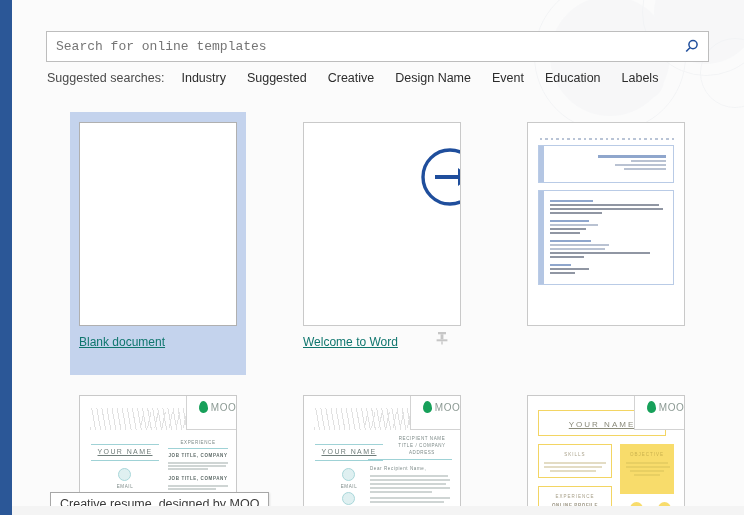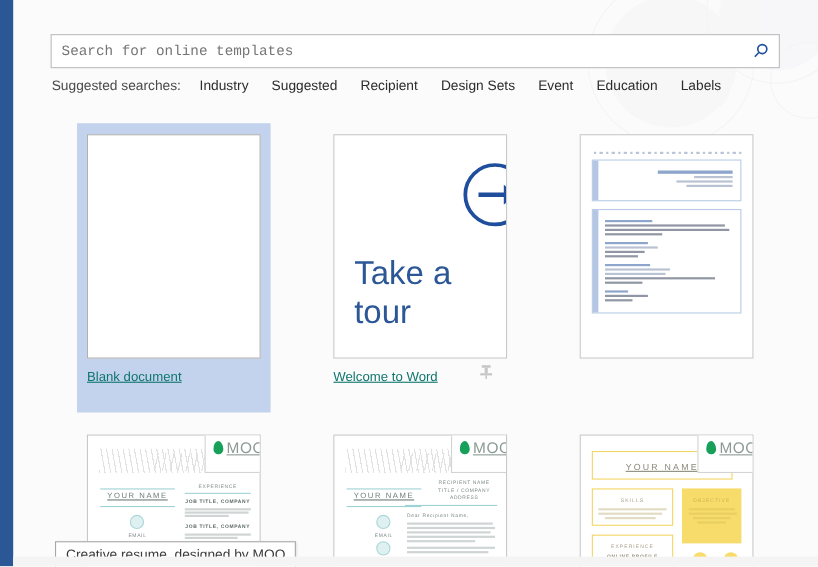--- a/index.html
+++ b/index.html
@@ -128,21 +128,21 @@
     position: absolute; right: -13px; top: -12px;
     width: 63px; height: 46px;
     background: #fff; border: 1px solid #d3d3d3;
     display: flex; align-items: center; justify-content: center; gap: 3px;
   }
   .moo-drop {
     width: 9px; height: 12px; background: #17a05a;
     border-radius: 50% 50% 50% 50% / 62% 62% 38% 38%;
     transform: rotate(-2deg);
   }
-  .moo-word { font-size: 14px; color: #8c9a94; letter-spacing: .5px; text-decoration: underline; }
+  .moo-word { font-size: 10px; color: #8c9a94; letter-spacing: .5px; }
 
   .hatch {
     position: absolute; left: 10px; top: 12px; width: 130px; height: 22px;
     background: repeating-linear-gradient(80deg, #dcdcdc 0 1px, transparent 1px 5px);
     opacity: .85;
   }
   .hatch2 {
     position: absolute; left: 58px; top: 16px; width: 96px; height: 16px;
     background: repeating-linear-gradient(-78deg, #e2e2e2 0 1px, transparent 1px 7px);
   }
@@ -201,22 +201,22 @@
         <circle cx="9" cy="5.6" r="4.1" fill="none" stroke="#1f4e9c" stroke-width="1.5"></circle>
         <line x1="5.9" y1="8.7" x2="2.2" y2="12.6" stroke="#1f4e9c" stroke-width="1.5"></line>
       </svg>
     </button>
   </div>
 
   <div class="suggested">
     <span class="sugg-label">Suggested searches:</span>
     <a class="sugg-link" href="#">Industry</a>
     <a class="sugg-link" href="#">Suggested</a>
-    <a class="sugg-link" href="#">Recipient</a>
-    <a class="sugg-link" href="#">Design Sets</a>
+    <a class="sugg-link" href="#">Creative</a>
+    <a class="sugg-link" href="#">Design Name</a>
     <a class="sugg-link" href="#">Event</a>
     <a class="sugg-link" href="#">Education</a>
     <a class="sugg-link" href="#">Labels</a>
   </div>
 
   <div class="grid">
 
     <div class="row">
 
       <div class="cell">
@@ -227,24 +227,20 @@
       </div>
 
       <div class="cell">
         <div class="card">
           <div class="thumb">
             <svg class="tour-arrow" width="64" height="64" viewBox="0 0 64 64">
               <circle cx="32" cy="32" r="27" fill="none" stroke="#1f4e9c" stroke-width="3.4"></circle>
               <line x1="17" y1="32" x2="42" y2="32" stroke="#1f4e9c" stroke-width="4"></line>
               <polygon points="40,23 52,32 40,41" fill="#1f4e9c"></polygon>
             </svg>
-            <div class="tour-text">
-              <div>Take a</div>
-              <div>tour</div>
-            </div>
           </div>
           <div class="label-row">
             <div class="card-label">Welcome to Word</div>
             <svg class="pin-icon" width="12" height="14" viewBox="0 0 12 14">
               <rect x="2" y="1" width="8" height="2.3" fill="#c6c6c6"></rect>
               <rect x="4.6" y="3.3" width="2.8" height="5" fill="#c6c6c6"></rect>
               <rect x="0.6" y="8.3" width="10.8" height="2" fill="#c6c6c6"></rect>
               <rect x="5.3" y="10.3" width="1.4" height="3.2" fill="#c6c6c6"></rect>
             </svg>
           </div>

